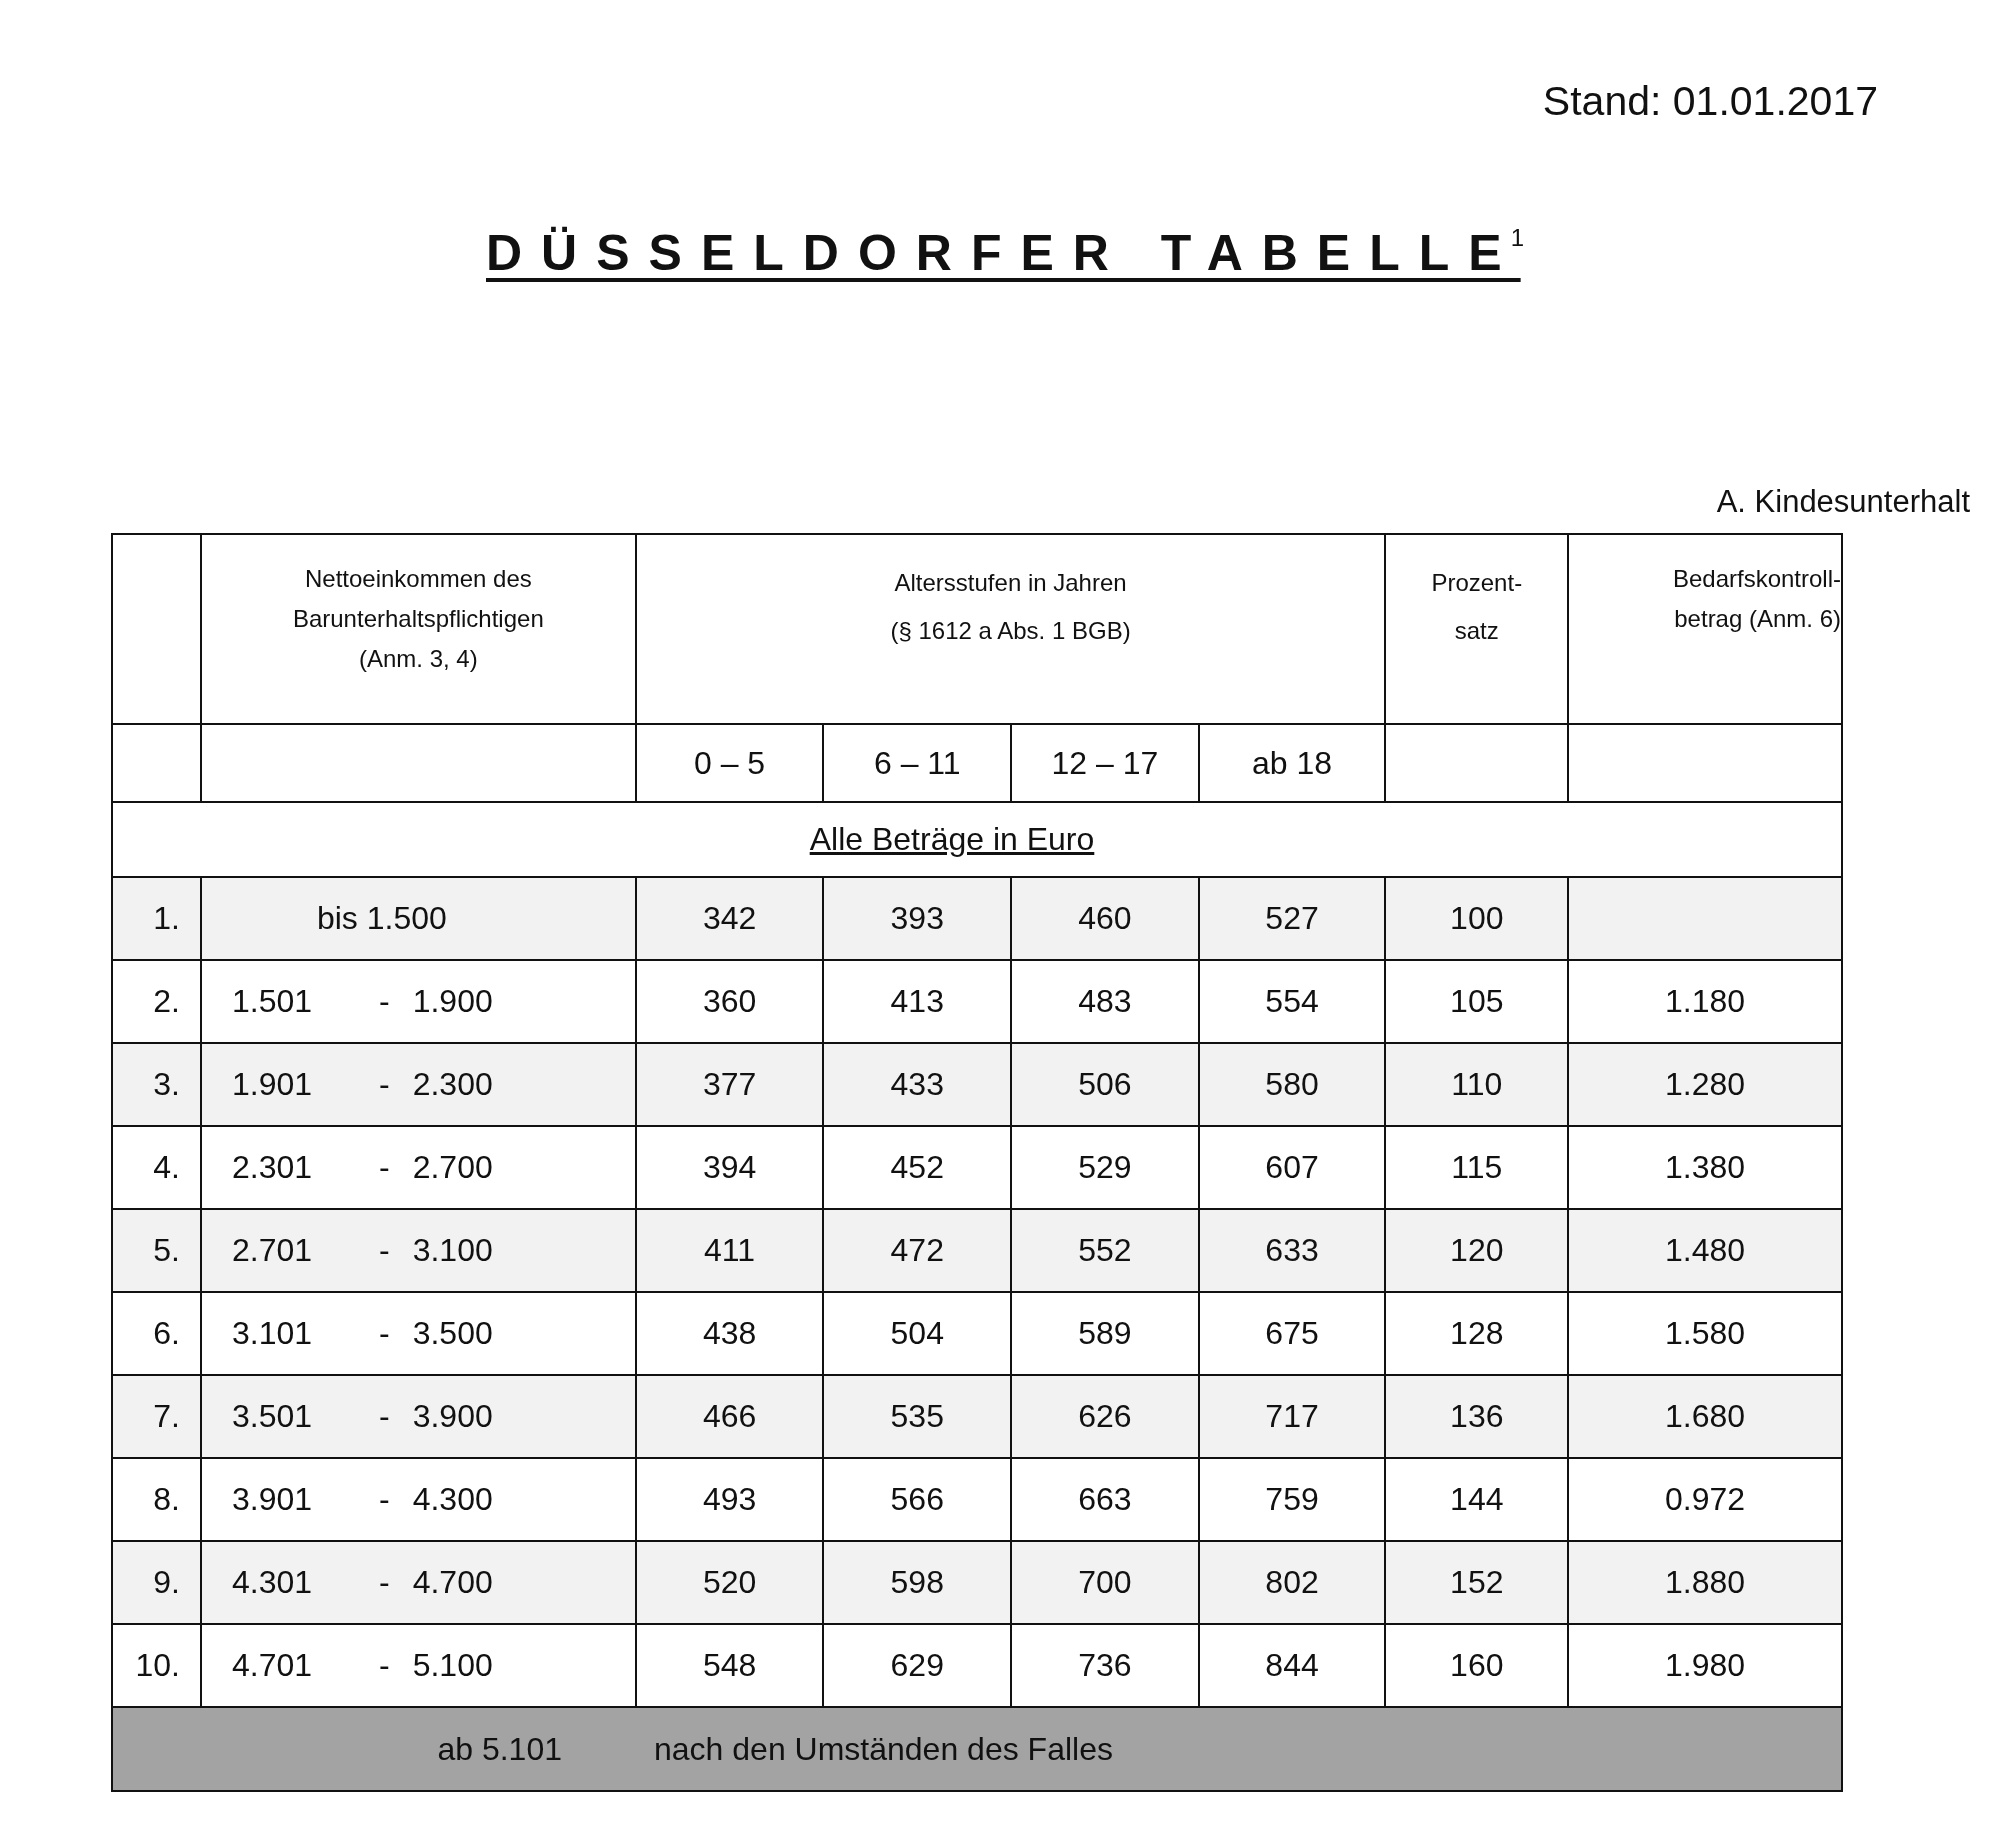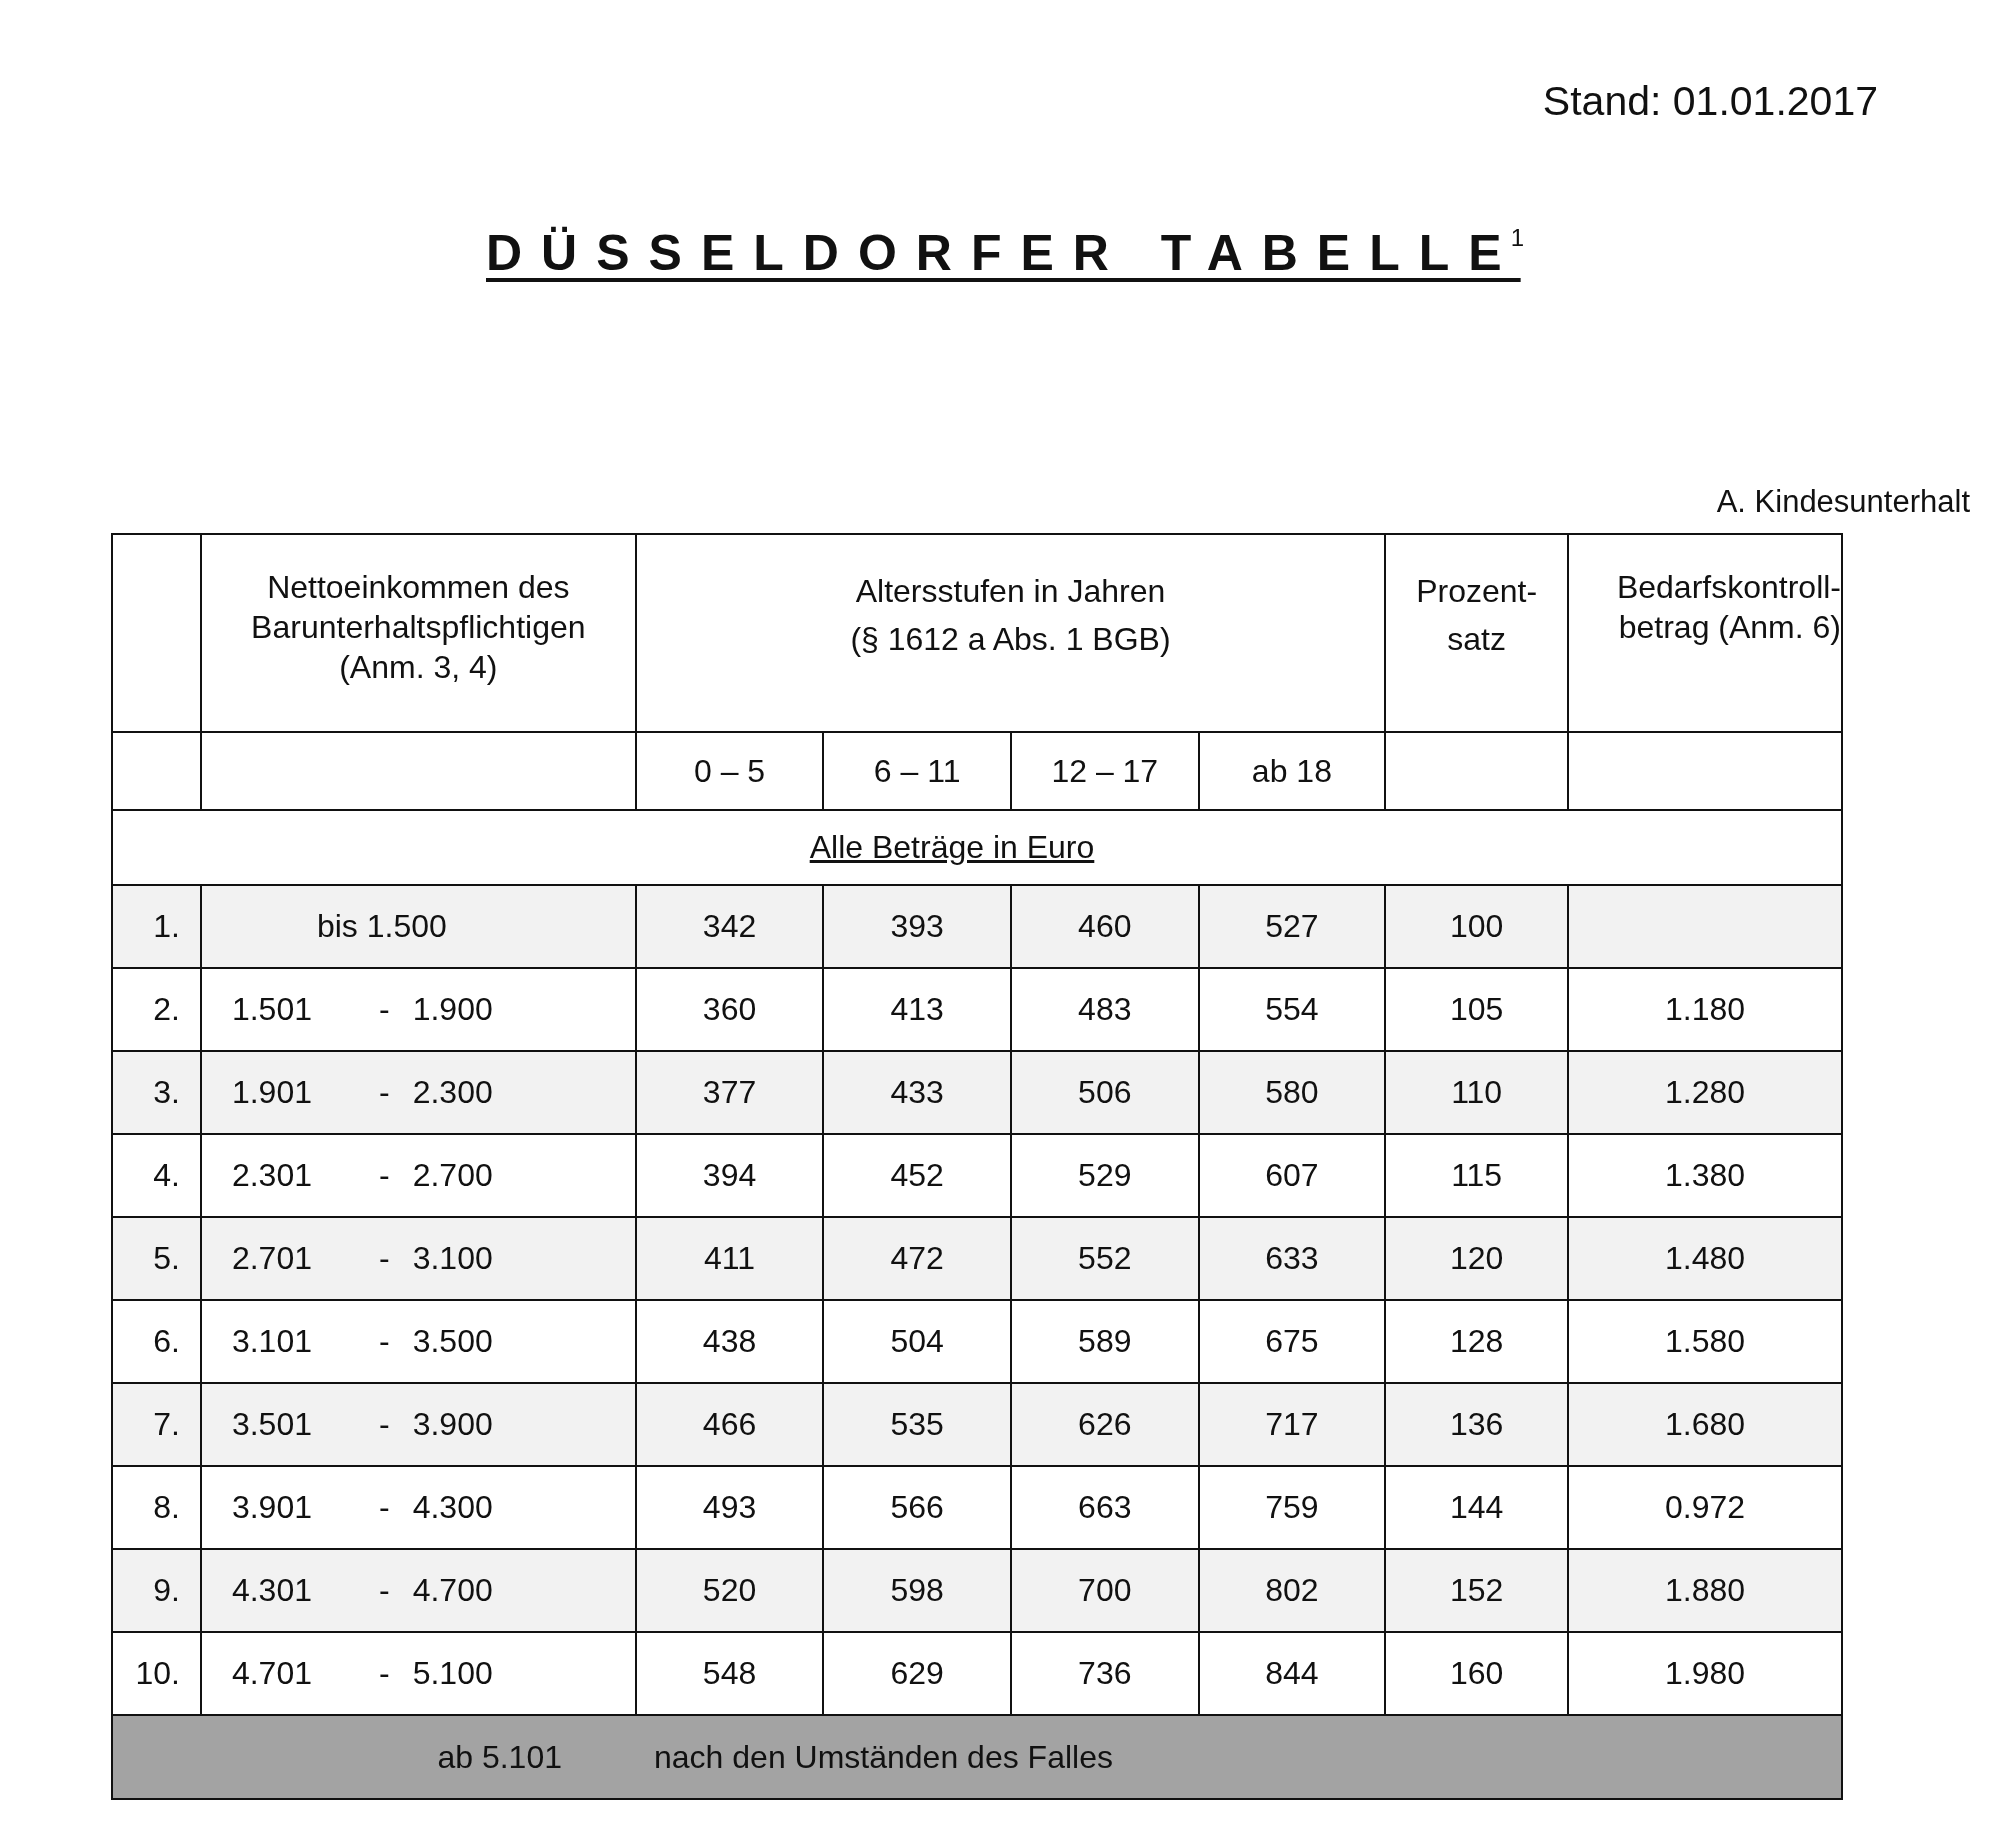--- a/index.html
+++ b/index.html
@@ -8,21 +8,21 @@
   .stand { position:absolute; top:78px; right:122px; font-size:41px; }
   .title { position:absolute; top:224px; left:5px; width:2000px; text-align:center;
            font-weight:bold; font-size:50px; letter-spacing:19px; }
   .title .t { text-decoration:underline; text-decoration-thickness:4px; text-underline-offset:8px; }
   .title sup { font-size:24px; font-weight:normal; letter-spacing:0; position:relative; top:-6px; margin-left:-10px; }
   .section { position:absolute; top:484px; left:0; width:1970px; text-align:right;
              font-weight:normal; font-size:31px; }
   table { position:absolute; left:111px; top:533px; border-collapse:collapse;
           width:1732px; font-size:32px; }
   td { border:2.5px solid #111; text-align:center; vertical-align:middle; padding:0; }
-  .hdr td { height:164px; vertical-align:top; padding-top:32px; line-height:40px; font-size:32px; }
+  .hdr td { height:164px; vertical-align:top; padding-top:24px; line-height:40px; font-size:24px; }
   .ages td { height:76px;margin-left:47px; }
   .euro td { height:73px; }
   .euro span { text-decoration:underline; }
   .data td { height:81px; }
   .shade td { background:#f2f2f2; }
   .num { text-align:right; padding-right:20px; }
   .range { display:flex; align-items:center; padding:0 70px 0 30px;gap:23px; }
   .range .lo { flex:0 0 auto; }
   .range .dash { flex:0 0 auto; margin-left:44px; }
   .range .hi { flex:1 1 auto; text-align:left; }

